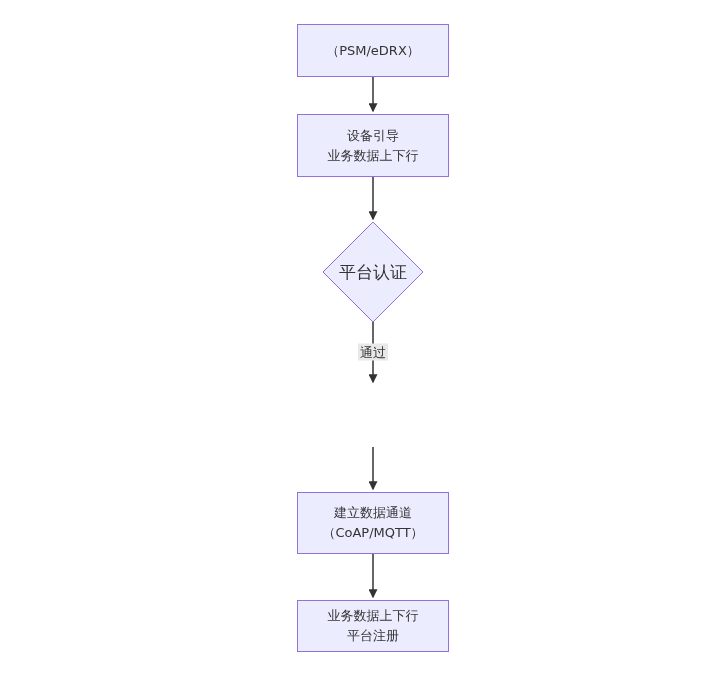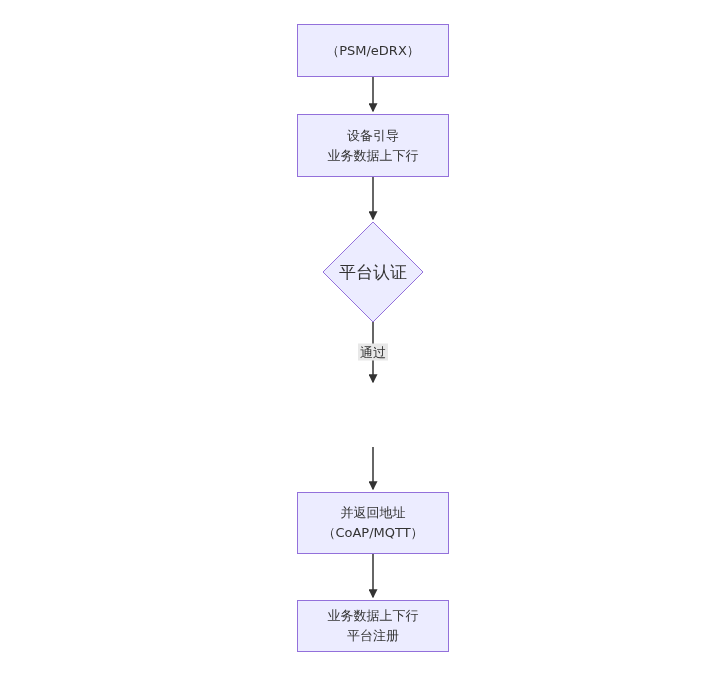--- a/index.html
+++ b/index.html
@@ -102,21 +102,21 @@
     <svg viewBox="0 0 100 100">
       <polygon class="diamond-shape" points="50,0 100,50 50,100 0,50"></polygon>
     </svg>
     <div class="diamond-label">平台认证</div>
   </div>
 
   <div class="edge-label" style="left:373px; top:352px;">通过</div>
 
 
   <div class="node rect" style="left:297px; top:492px; width:152px; height:62px;">
-    <div class="node-line">并返回地址</div>
+    <div class="node-line">建立数据通道</div>
     <div class="node-line">（CoAP/MQTT）</div>
   </div>
 
   <div class="node rect" style="left:297px; top:600px; width:152px; height:52px;">
     <div class="node-line">业务数据上下行</div>
     <div class="node-line">平台注册</div>
   </div>
 
 </div>
 

